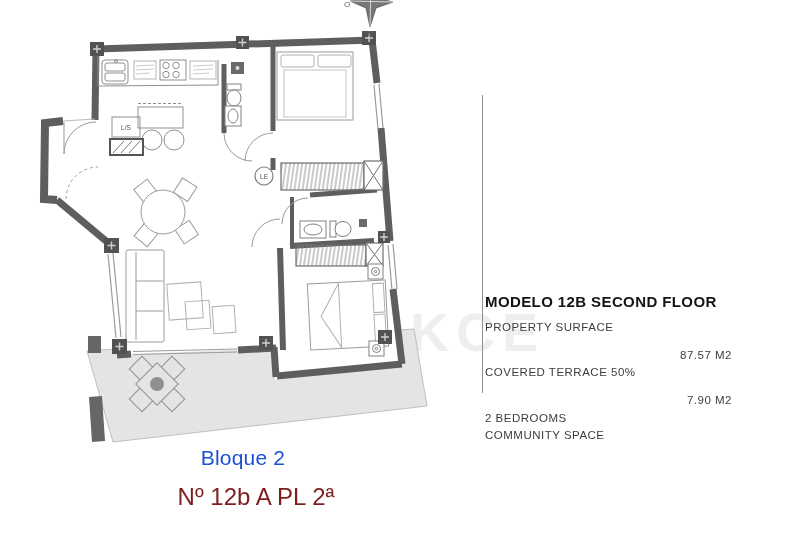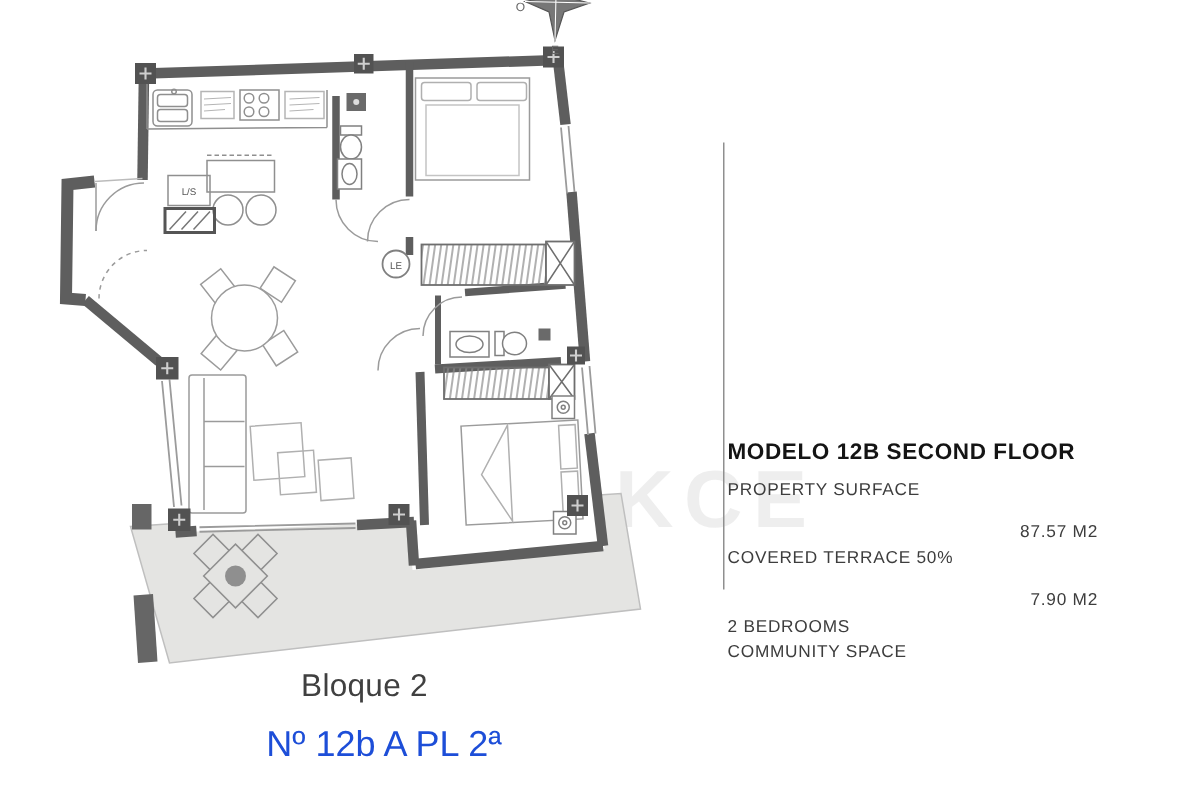--- a/index.html
+++ b/index.html
@@ -8,23 +8,23 @@
   .abs{position:absolute;}
   #plan-svg{left:0;top:0;}
   .divider{left:482px;top:95px;width:1px;height:298px;background:#8f8f8f;}
   .info-panel{left:485px;top:293px;width:247px;}
   .info-title{font-size:15px;font-weight:bold;color:#141414;letter-spacing:.4px;
               margin:0 0 9px 0;white-space:nowrap;}
   .info-row{display:flex;justify-content:space-between;font-size:11.5px;color:#3d3d3d;
             letter-spacing:.5px;line-height:17.3px;white-space:nowrap;gap:16px;}
   .info-row .val{text-align:left;margin-top:28px;}
   .footer-block{left:143px;top:446px;width:200px;text-align:center;font-size:21px;
-                color:#404040;letter-spacing:.2px;}
+                color:#1d4ed8;letter-spacing:.2px;}
   .footer-unit{left:156px;top:483px;width:200px;text-align:center;font-size:24px;
-               color:#1d4ed8;}
+               color:#7f1d1d;}
   svg text{font-family:"Liberation Sans", sans-serif;}
 </style>
 </head>
 <body>
 
 <svg id="plan-svg" class="abs" width="800" height="533" viewBox="0 0 800 533">
   <defs>
     <pattern id="hatch" width="4" height="6" patternUnits="userSpaceOnUse" patternTransform="rotate(8)">
       <line x1="2" y1="0" x2="2" y2="6" stroke="#8a8a8a" stroke-width="0.9"></line>
     </pattern>

